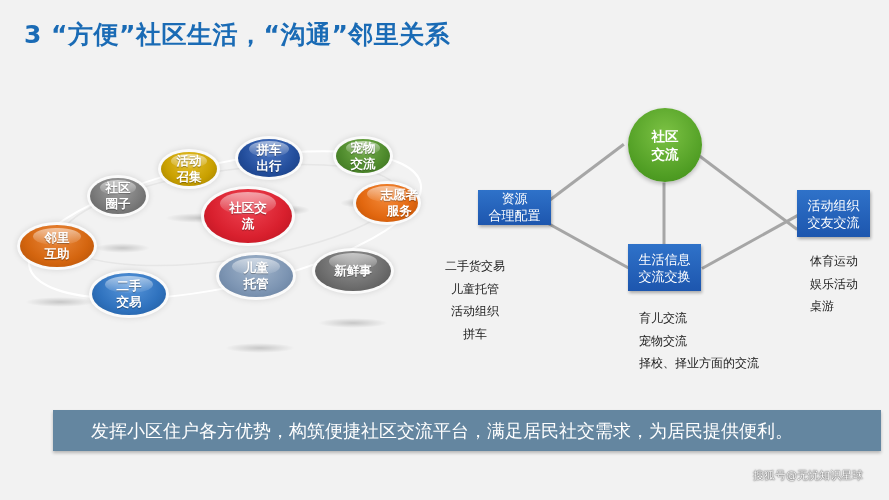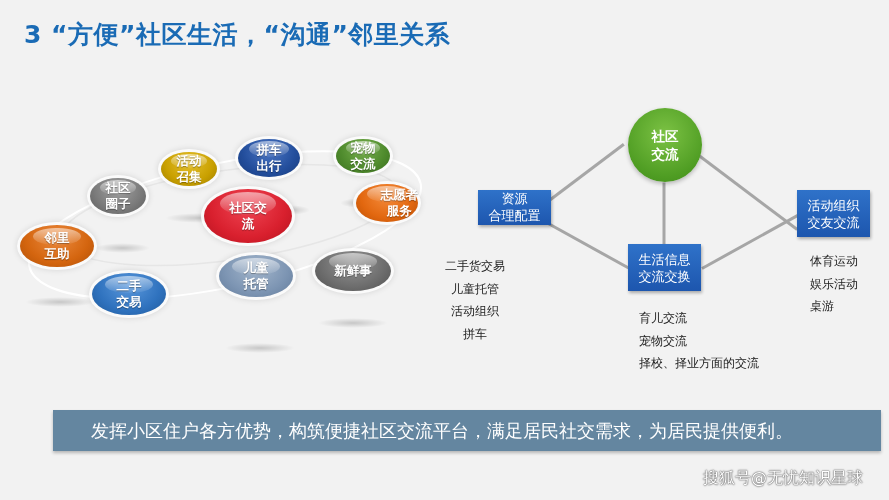--- a/index.html
+++ b/index.html
@@ -64,21 +64,21 @@
   .banner {
     position: absolute; left: 53px; top: 410px; width: 828px; height: 41px;
     background: #6486a0;
     color: #fff; font-size: 18px;
     display: flex; align-items: center; padding-left: 38px;
     box-shadow: 0 2px 3px rgba(0,0,0,0.25);
     white-space: nowrap;
   }
   .watermark {
     position: absolute; right: 26px; top: 468px;
-    font-size: 16px; color: #fff;
+    font-size: 11px; color: #fff;
     text-shadow: 0 0 2px #555, 0 0 1px #333;
     white-space: nowrap;
   }
 </style>
 </head>
 <body>
 
 <div class="title">3 “方便”社区生活，“沟通”邻里关系</div>
 
 <svg class="orbit" width="889" height="500">

